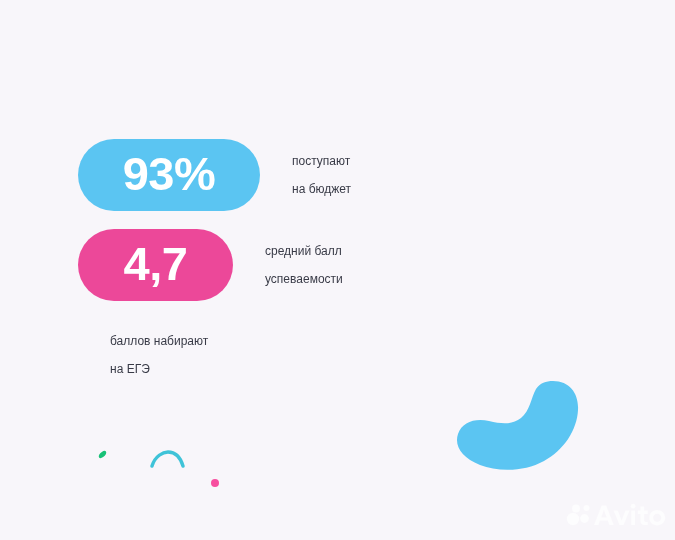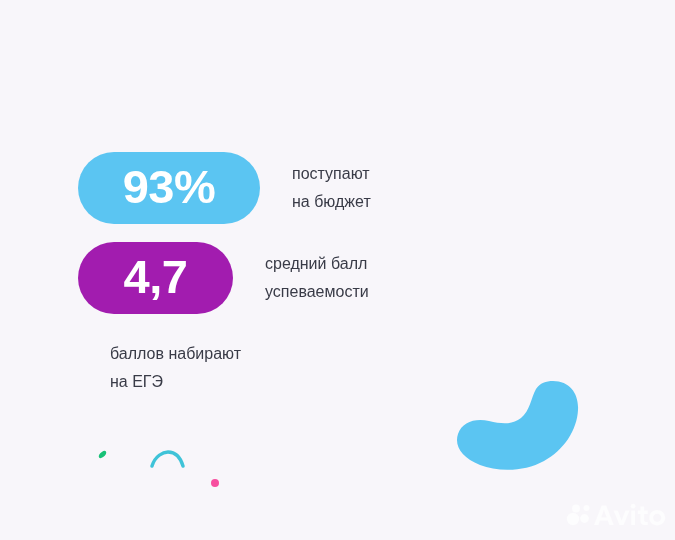--- a/index.html
+++ b/index.html
@@ -33,21 +33,21 @@
     font-weight: 700;
     letter-spacing: -1.2px;
     color: #8B26DC;
     white-space: nowrap;
   }
 
   
   .stats {
     position: absolute;
     left: 78px;
-    top: 152px;
+    top: 139px;
     width: 520px;
   }
   .stat-row {
     position: relative;
     display: flex;
     align-items: center;
     height: 72px;
     margin-bottom: 18px;
   }
   .stat-pill {
@@ -58,26 +58,26 @@
     border-radius: 40px;
     color: #FFFFFF;
     font-size: 47px;
     font-weight: 700;
     letter-spacing: -0.5px;
     box-sizing: border-box;
     padding: 0 20px 4px 20px;
     white-space: nowrap;
   }
   .stat-pill.w-blue  { width: 182px; background: #5BC5F2; }
-  .stat-pill.w-pink  { width: 155px; background: #a21caf; text-align: right; }
+  .stat-pill.w-pink  { width: 155px; background: #ec4899; text-align: right; }
   .stat-pill.w-green { width: 155px; background: #18C177; }
 
   .stat-text {
     margin-left: 32px;
-    font-size: 16px;
+    font-size: 12px;
     line-height: 28px;
     font-weight: 400;
     color: #393B47;
     white-space: pre-line;
   }
 
   
   .logo {
     position: absolute;
     left: 74px;

